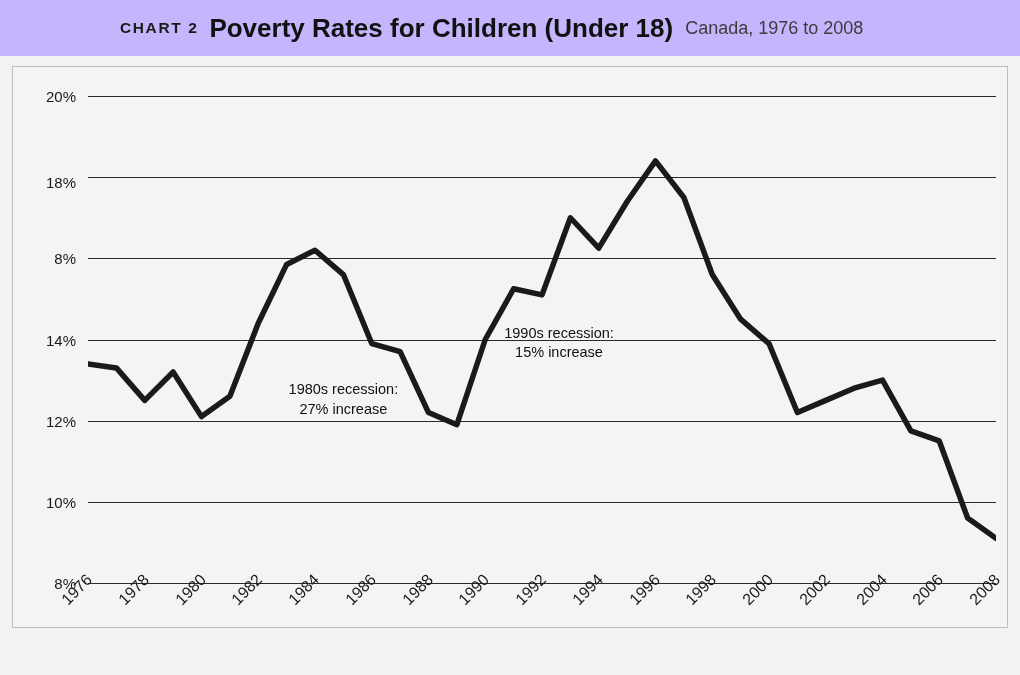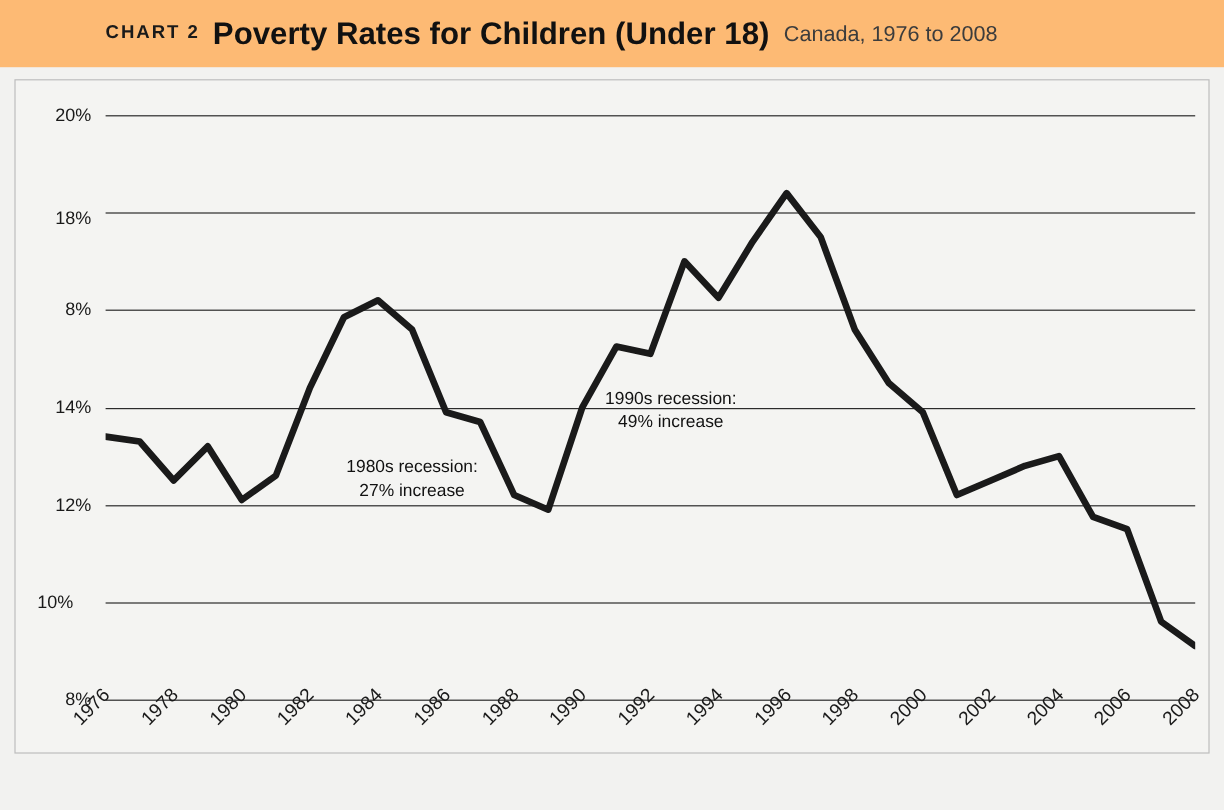--- a/index.html
+++ b/index.html
@@ -20,24 +20,24 @@
     background: #f2f2f0;
     box-sizing: border-box;
   }
   
   #title-bar {
     position: absolute;
     left: 0;
     top: 0;
     width: 1020px;
     height: 56px;
-    background: #fdba74;
+    background: #c4b5fd;
     display: flex;
     align-items: center;
-    padding-left: 88px;
+    padding-left: 120px;
     box-sizing: border-box;
     white-space: nowrap;
     text-align: right;
   }
   #chart-label {
     font-family: "Liberation Sans", sans-serif;
     font-size: 15.5px;
     font-weight: 700;
     letter-spacing: 1.6px;
     color: #1a1a1a;
@@ -132,21 +132,21 @@
           <div class="gridline" style="top: 487px;"></div>
           <div class="gridline" style="top: 405.833px;"></div>
           <div class="gridline" style="top: 324.667px;"></div>
           <div class="gridline" style="top: 243.5px;"></div>
           <div class="gridline" style="top: 162.333px;"></div>
           <div class="gridline" style="top: 81.1667px;"></div>
           <div class="gridline" style="top: 0px;"></div>
         </div>
       <div id="ylabels">
           <div class="ytick-label" style="top: 487px; right: 920px;">8%</div>
-          <div class="ytick-label" style="top: 405.833px; right: 920px; text-align: center;">10%</div>
+          <div class="ytick-label" style="top: 405.833px; right: 920px;">10%</div>
           <div class="ytick-label" style="top: 324.667px; right: 920px;">12%</div>
           <div class="ytick-label" style="top: 243.5px; right: 920px;">14%</div>
           <div class="ytick-label" style="top: 162.333px; right: 920px;">8%</div>
           <div class="ytick-label" style="top: 86px; right: 920px;">18%</div>
           <div class="ytick-label" style="top: 0px; right: 920px;">20%</div>
         </div>
       <div id="xlabels">
           <div class="xtick-label" style="left: -30px; top: 500px;">1976</div>
           <div class="xtick-label" style="left: 26.75px; top: 500px;">1978</div>
           <div class="xtick-label" style="left: 83.5px; top: 500px;">1980</div>
@@ -165,18 +165,18 @@
           <div class="xtick-label" style="left: 821.25px; top: 500px;">2006</div>
           <div class="xtick-label" style="left: 878px; top: 500px;">2008</div>
         </div>
       <svg id="series-svg" width="908" height="487">
         <polyline id="series-path" fill="none" stroke="#1a1a1a" stroke-width="5.5" stroke-linejoin="round" stroke-linecap="round" points="0.00,267.85 28.38,271.91 56.75,304.38 85.13,275.97 113.50,320.61 141.88,300.32 170.25,227.27 198.63,168.42 227.00,154.22 255.38,178.57 283.75,247.56 312.13,255.68 340.50,316.55 368.88,328.73 397.25,243.50 425.63,192.77 454.00,198.86 482.38,121.75 510.75,152.19 539.13,105.52 567.50,64.93 595.88,101.46 624.25,178.57 652.63,223.21 681.00,247.56 709.38,316.55 737.75,304.38 766.13,292.20 794.50,284.08 822.88,334.81 851.25,344.96 879.63,422.07 908.00,442.36"></polyline>
       </svg>
       <div id="annotations">
           <div class="annotation" style="left: 165.375px; top: 284.346px; width: 180px;">1980s recession:
 27% increase</div>
           <div class="annotation" style="left: 381.025px; top: 227.529px; width: 180px;">1990s recession:
-49% increase</div>
+15% increase</div>
         </div>
     </div>
   </div>
 
 </div>
 
 </body></html>

